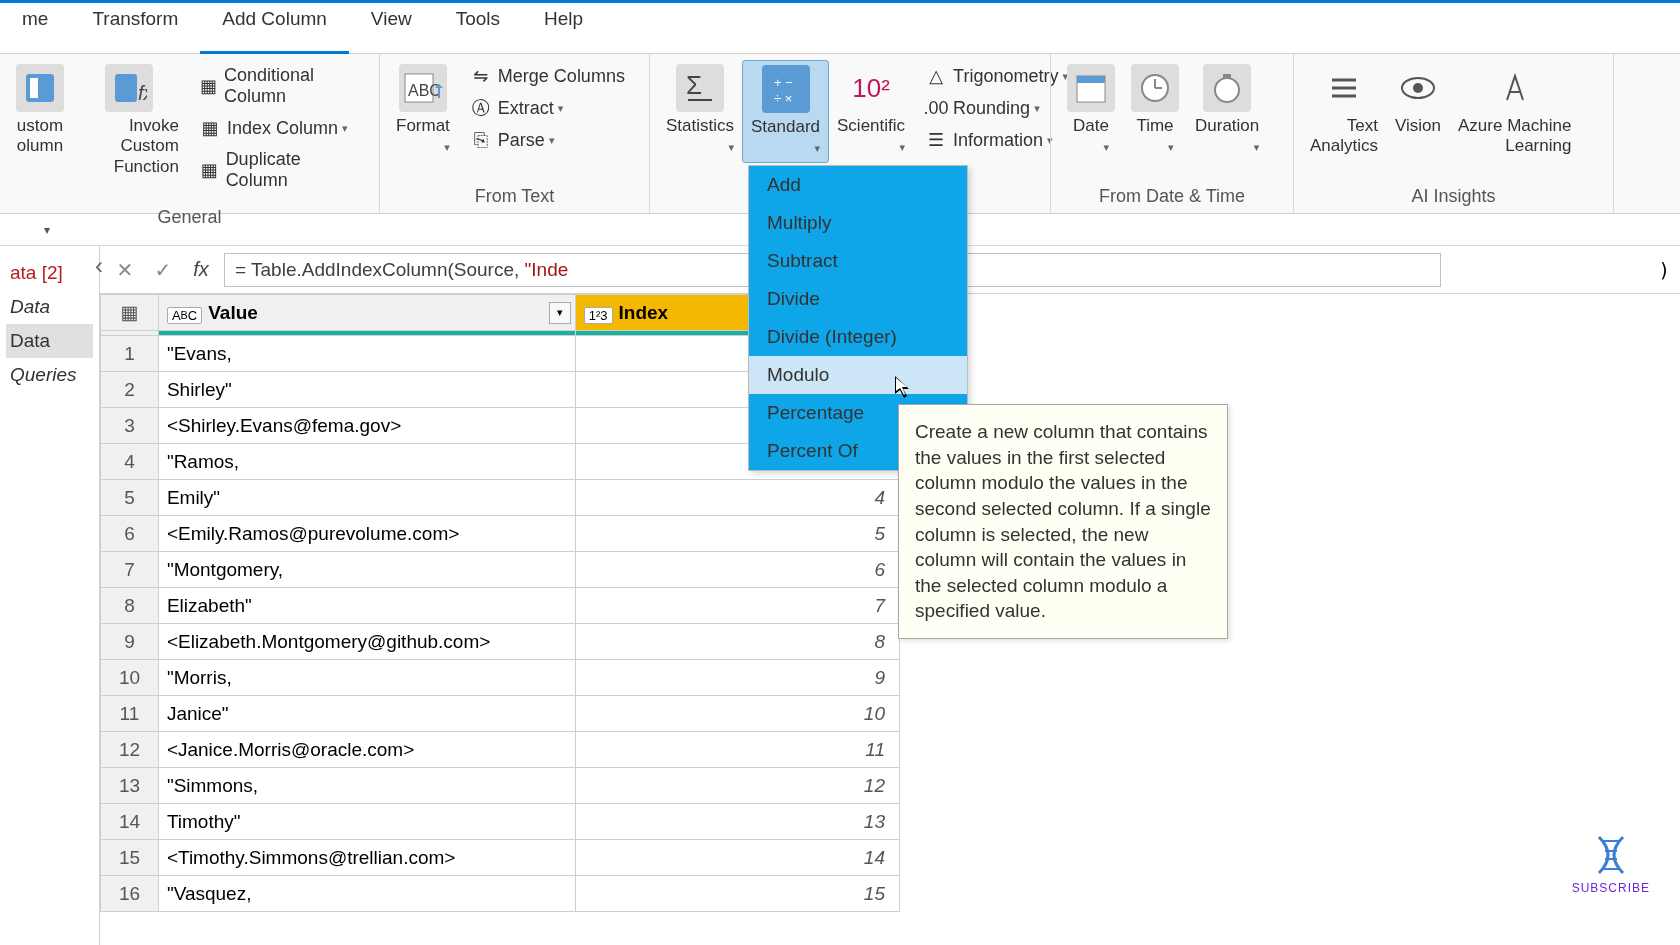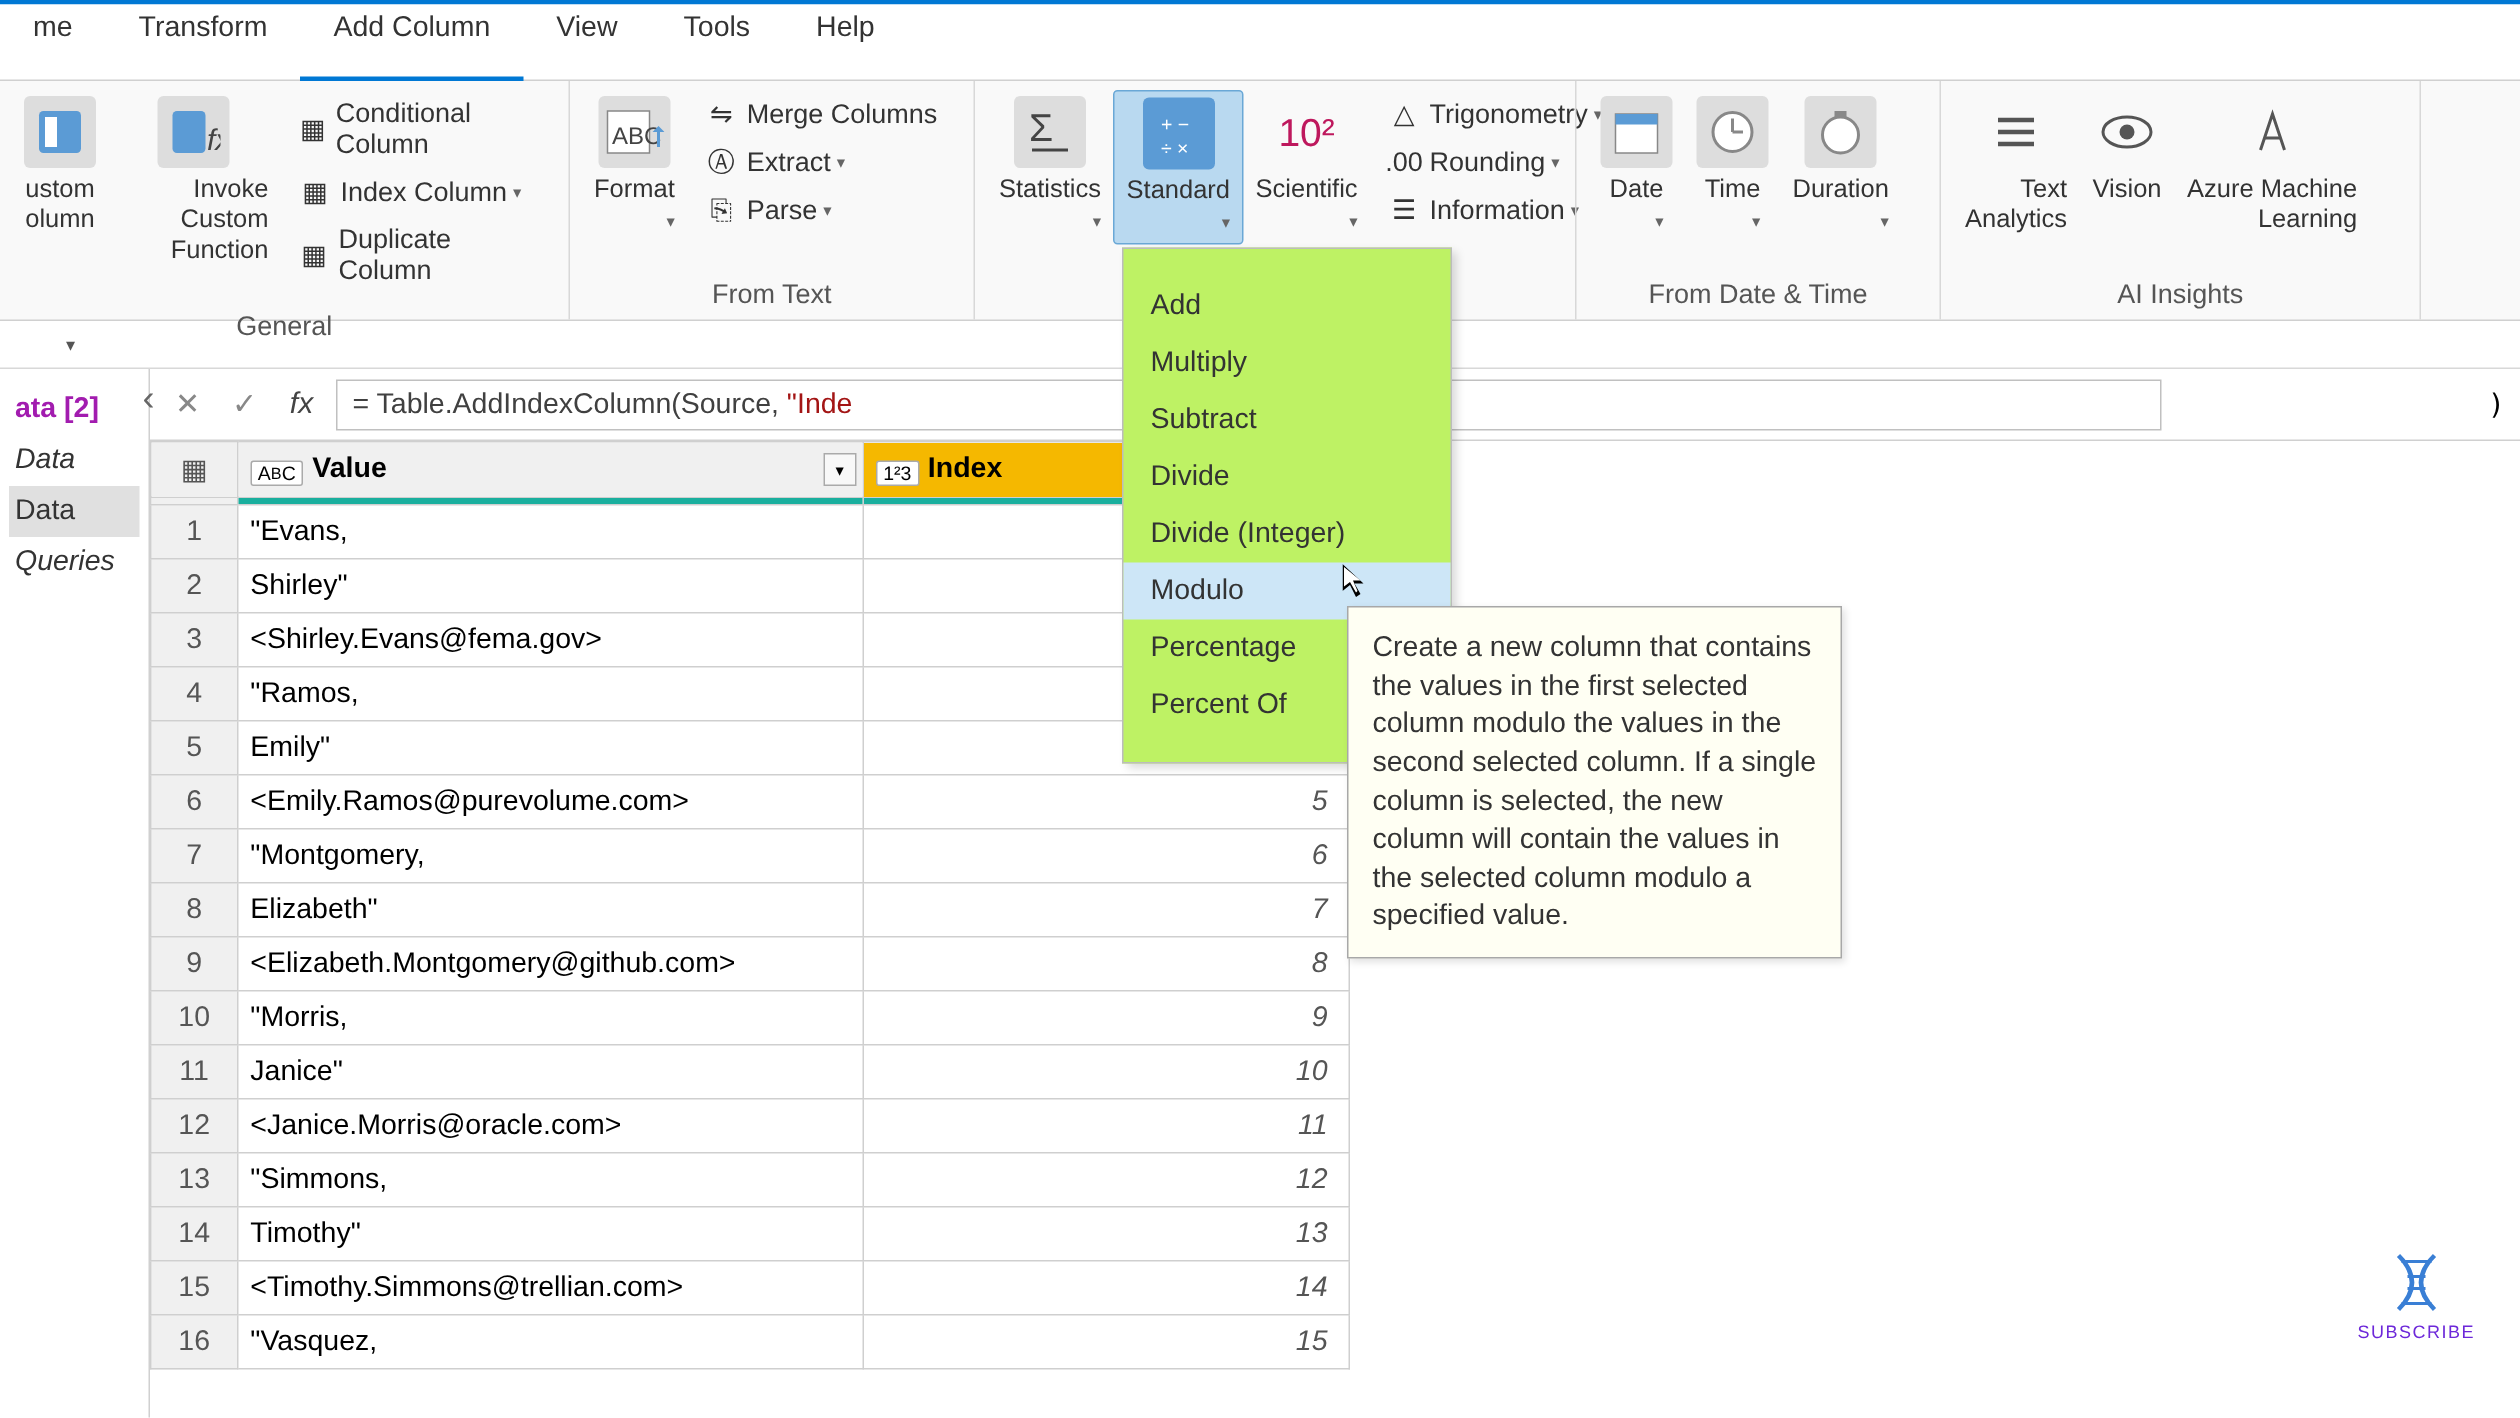--- a/index.html
+++ b/index.html
@@ -37,21 +37,21 @@
 table{border-collapse:collapse;width:800px}
 th,td{border:1px solid #cfcfcf;padding:6px 8px;font-size:19px;text-align:left;height:36px}
 th{background:#f0f0f0;font-weight:normal;position:relative}
 .rownum{background:#f0f0f0;text-align:center;color:#555;width:50px}
 .col-header{display:flex;align-items:flex-end;gap:6px}
 .type-badge{display:inline-flex;align-items:center;justify-content:center;padding:0 4px;font-size:13px;border:1px solid #aaa;border-radius:2px;background:#fff}
 .filter-drop{position:absolute;right:4px;top:50%;transform:translateY(-50%);width:22px;height:22px;border:1px solid #aaa;background:#f8f8f8;display:flex;align-items:center;justify-content:center;font-size:11px;cursor:pointer}
 th.index-col{background:#f5b800}
 .dq-bar{height:4px;background:#1aaf9e}
 td.idx{text-align:right;font-style:italic;color:#555;padding-right:14px}
-.dropdown-menu{position:absolute;background:#bef264;border:1px solid #bcbcbc;box-shadow:3px 3px 6px rgba(0,0,0,.15);z-index:100;padding:19px 0;min-width:200px}
+.dropdown-menu{position:absolute;background:#0ea5e9;border:1px solid #bcbcbc;box-shadow:3px 3px 6px rgba(0,0,0,.15);z-index:100;padding:0 0;min-width:200px}
 .dd-item{padding:8px 18px;font-size:19px;color:#333;cursor:pointer}
 .dd-item.hover{background:#cde6f7}
 .tooltip-box{position:absolute;background:#fffff3;border:1px solid #a8a8a8;padding:14px 16px;font-size:19px;color:#333;max-width:330px;line-height:1.35;z-index:101;box-shadow:2px 2px 5px rgba(0,0,0,.12)}
 .cursor{position:absolute;z-index:200;width:18px;height:24px}
 .sub-badge{position:absolute;right:30px;bottom:50px;text-align:center}
 .sub-badge-icon{width:48px;height:48px;margin:0 auto}
 .sub-badge-text{font-size:12px;color:#6d28d9;letter-spacing:1px;margin-top:2px}
 </style>
 </head>
 <body>
@@ -256,21 +256,21 @@
   </div>
 </div>
 
 <div class="qat">
   <span class="qat-drop">▾</span>
 </div>
 
 <div class="content">
   <div class="query-panel">
     <span class="collapse-chev">‹</span>
-    <div class="query-item" style="font-weight:bold;color:#a21caf">ata [2]</div>
+    <div class="query-item" style="font-weight:normal;color:#b91c1c">ata [2]</div>
     <div class="query-item" style="font-style:italic">Data</div>
     <div class="query-item sel">Data</div>
     <div class="query-item" style="font-style:italic">Queries</div>
   </div>
   <div class="main">
     <div class="formula-bar">
       <div class="fb-btn">✕</div>
       <div class="fb-btn">✓</div>
       <div class="fb-btn" style="font-style:italic;color:#444">fx</div>
       <div class="fb-box">

